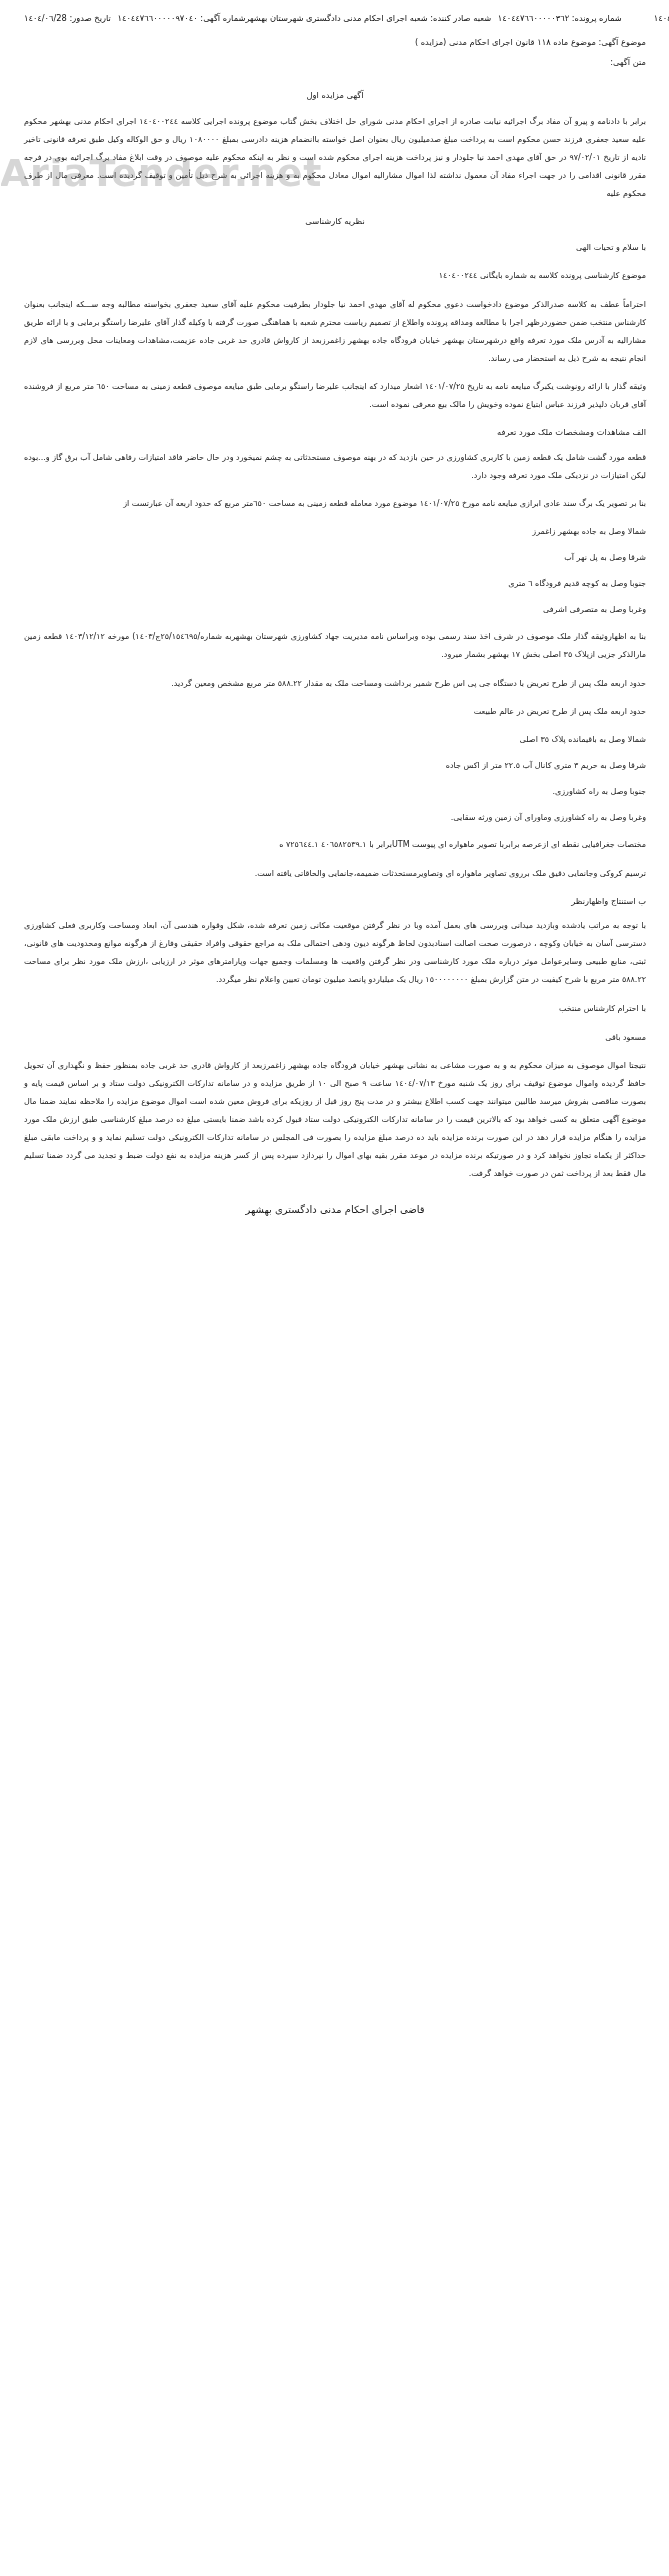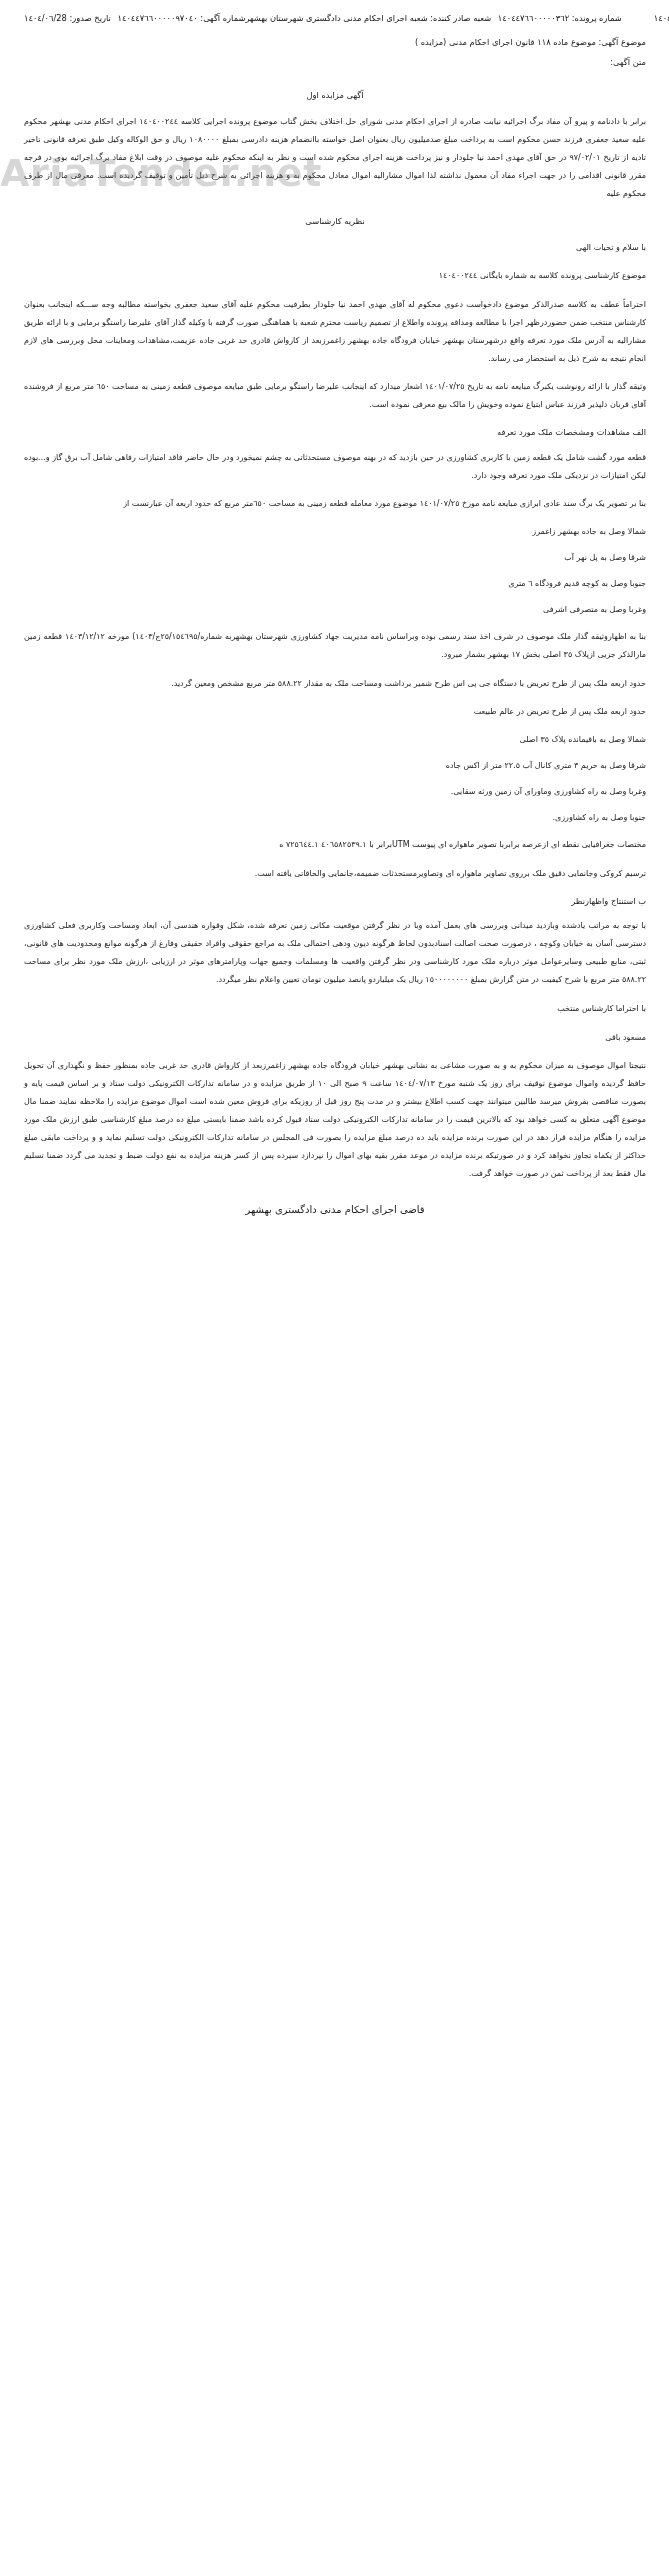--- a/index.html
+++ b/index.html
@@ -169,33 +169,33 @@
     <p class="coord-line">وغربا  وصل به متصرفی اشرفی</p>
 
     <p class="para">بنا به اظهاروثیقه گذار ملک موصوف در شرف اخذ سند رسمی بوده وبراساس نامه مدیریت جهاد کشاورزی شهرستان بهشهربه شماره/٢٥/١٥٤٦٩٥ج/١٤٠٣) مورخه ١٤٠٣/١٢/١٢ قطعه زمین مارالذکر جزیی ازپلاک ٣٥  اصلی بخش ١٧ بهشهر بشمار میرود.</p>
 
     <p class="para">حدود اربعه ملک پس از طرح تعریض با دستگاه جی پی اس  طرح شمیر  برداشت ومساحت ملک  به مقدار ٥٨٨.٢٢ متر مربع مشخص ومعین گردید.</p>
 
     <p class="para short">حدود اربعه ملک پس از طرح تعریض در عالم طبیعت</p>
 
     <p class="coord-line">شمالا  وصل به باقیمانده پلاک ٣٥ اصلی</p>
     <p class="coord-line">شرقا  وصل به حریم ٣ متری کانال آب  ٢٢.٥ متر از اکس جاده</p>
+    <p class="coord-line">جنوبا  وصل به راه کشاورزی.</p>
     <p class="coord-line">وغربا وصل به راه کشاورزی وماورای آن زمین ورثه سقایی.</p>
-    <p class="coord-line">جنوبا  وصل به راه کشاورزی.</p>
 
     <p class="para">مختصات جغرافیایی نقطه ای ازعرصه برابربا  تصویر ماهواره ای پیوست  UTMبرابر با ٤٠٦٥٨٢٥٣٩.١ ٧٢٥٦٤٤.١ ه</p>
 
     <p class="para">ترسیم کروکی وجانمایی دقیق ملک برروی تصاویر ماهواره ای وتصاویرمستحدثات ضمیمه،جانمایی والحاقاتی یافته است.</p>
 
     <p class="right-head">ب  استنتاج واظهارنظر</p>
 
     <p class="para">با توجه به مراتب یادشده وبازدید میدانی وبررسی های بعمل آمده  وبا در نظر گرفتن موقعیت مکانی زمین تعرفه شده، شکل وقواره هندسی آن، ابعاد ومساحت وکاربری فعلی کشاورزی  دسترسی آسان به خیابان وکوچه ، درصورت صحت اصالت اسنادبدون لحاظ هرگونه دیون ودهی احتمالی ملک به مراجع حقوقی وافراد حقیقی وفارغ از هرگونه موانع ومحدودیت های قانونی، ثبتی، منابع طبیعی وسایرعوامل موثر درباره ملک مورد کارشناسی ودر نظر گرفتن واقعیت ها ومسلمات وجمیع جهات وپارامترهای موثر در ارزیابی ،ارزش ملک مورد نظر برای مساحت ٥٨٨.٢٢ متر مربع با شرح کیفیت در متن گزارش بمبلغ ١٥٠٠٠٠٠٠٠٠ ریال یک میلیاردو پانصد میلیون  تومان تعیین واعلام نظر میگردد.</p>
 
 
-    <p class="para short" style="text-align:right;">با احتراما  کارشناس منتخب</p>
+    <p class="para short" style="text-align:right;">با احترام  کارشناس منتخب</p>
 
     <p class="para short" style="text-align:right;">مسعود باقی</p>
 
     <p class="para">نتیجتا اموال موصوف  به میزان محکوم به  و به صورت مشاعی  به نشانی بهشهر  خیابان فرودگاه  جاده بهشهر زاغمرزبعد از کارواش قادری  حد غربی جاده   بمنظور حفظ و نگهداری آن تحویل حافظ گردیده واموال موضوع توقیف برای روز یک شنبه مورخ ١٤٠٤/٠٧/١٣ ساعت ٩ صبح الی ١٠  از طریق مزایده و در سامانه تدارکات الکترونیکی دولت  ستاد  و بر اساس قیمت پایه و بصورت مناقصی بفروش میرسد طالبین میتوانند جهت کسب اطلاع بیشتر و در مدت پنج روز قبل از روزیکه برای فروش معین شده است اموال موضوع مزایده را ملاحظه نمایند ضمنا  مال موضوع آگهی متعلق به کسی خواهد بود که بالاترین قیمت را  در سامانه تدارکات الکترونیکی دولت  ستاد  قبول کرده باشد  ضمنا  بایستی مبلغ ده درصد مبلغ کارشناسی طبق ارزش ملک مورد مزایده را هنگام مزایده قرار دهد در این صورت برنده مزایده باید ده درصد مبلغ مزایده را بصورت فی المجلس  در سامانه تدارکات الکترونیکی دولت  تسلیم نماید و  و پرداخت مابقی مبلغ حداکثر از یکماه تجاوز نخواهد کرد و در صورتیکه برنده مزایده در موعد مقرر بقیه بهای اموال را نپردازد سپرده پس از کسر هزینه مزایده به نفع دولت ضبط و تجدید می گردد ضمنا تسلیم مال فقط بعد از پرداخت ثمن در صورت خواهد گرفت.</p>
 
     <p class="sign">قاضی اجرای احکام مدنی دادگستری بهشهر</p>
 
   </div>
 </div>
 

